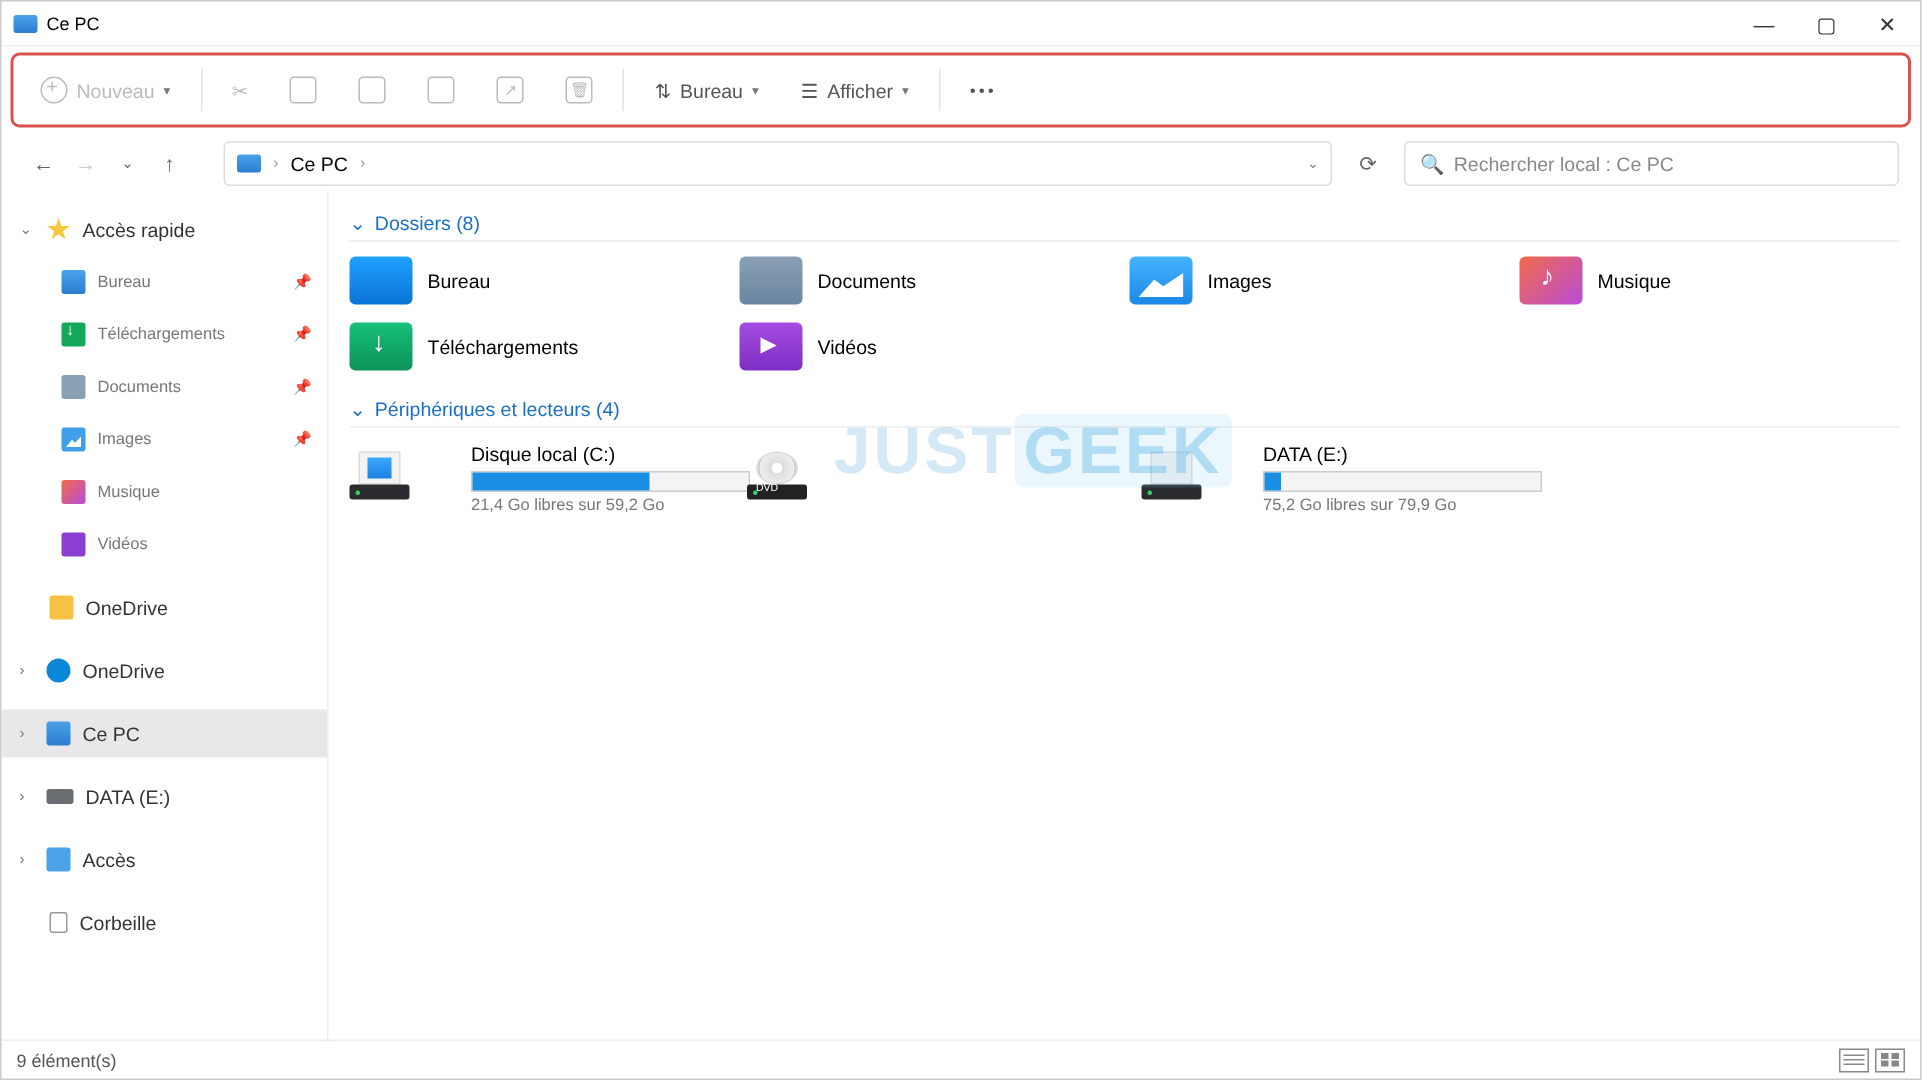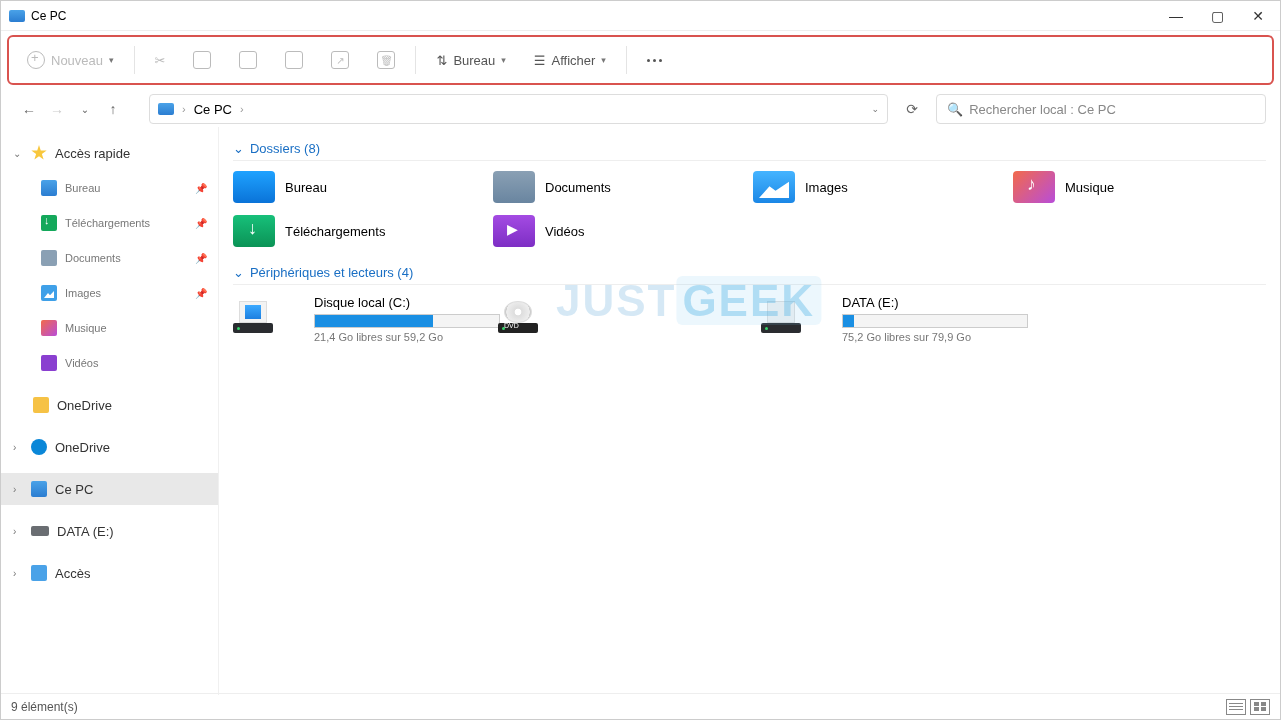--- a/index.html
+++ b/index.html
@@ -224,20 +224,24 @@
         <span style="margin-left:18px" class="ic drv"></span>
         <span>DATA (E:)</span>
       </div>
     <div style="height:10px"></div>
     <div class="side-item">
         <span class="exp">›</span>
         <span style="margin-left:18px" class="ic net"></span>
         <span>Accès</span>
       </div>
     <div style="height:10px"></div>
+    <div class="side-item sub2">
+        <span class="ic trash"></span>
+        <span>Corbeille</span>
+      </div>
   </div>
 
   <div class="content">
     <div class="group-head">
         <span>⌄</span>
         <span>Dossiers (8)</span>
       </div>
     <div class="grid">
       <div class="folder">
           <span class="fico desk"></span>

